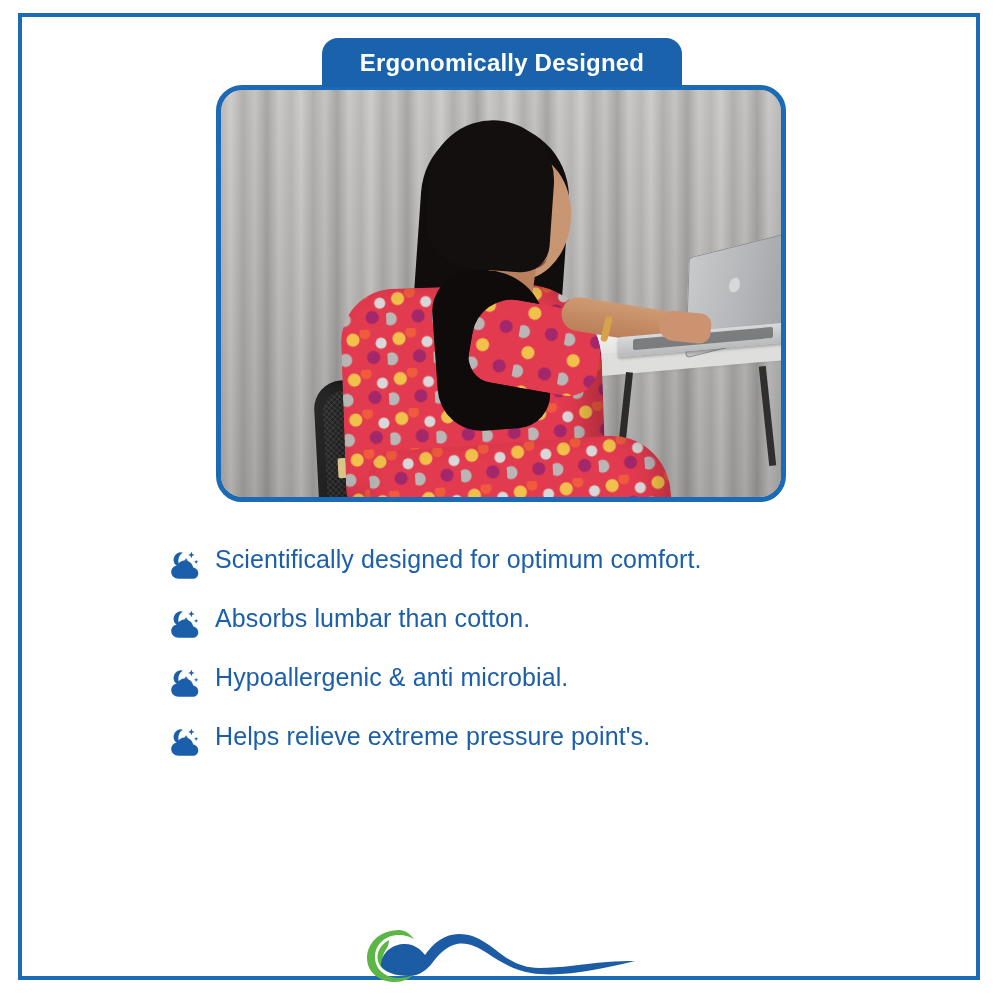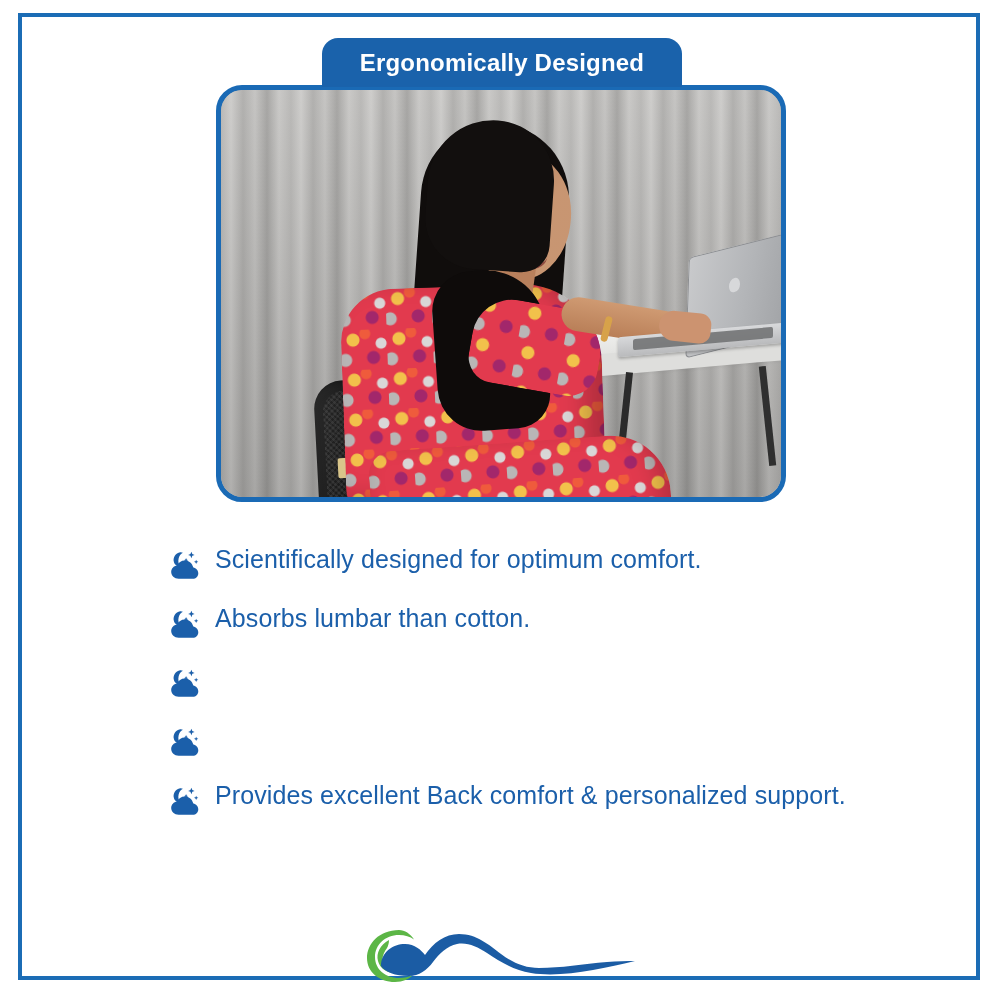--- a/index.html
+++ b/index.html
@@ -537,48 +537,37 @@
       <span class="feature-icon">
         <svg viewBox="0 0 64 64" width="34" height="34" aria-hidden="true">
           <path d="M23 6 C14 8 9 16 11 24 C12.5 30 18 34 24 34 C20 30 18.5 24 20 18 C21 13 24 9 28 7 C26.5 6.2 24.8 5.8 23 6 Z" fill="#1b5faa"></path>
           <path d="M44 5 l1.8 4.3 4.3 1.8 -4.3 1.8 -1.8 4.3 -1.8 -4.3 -4.3 -1.8 4.3 -1.8 Z" fill="#1b5faa"></path>
           <path d="M34 17 l1.2 2.9 2.9 1.2 -2.9 1.2 -1.2 2.9 -1.2 -2.9 -2.9 -1.2 2.9 -1.2 Z" fill="#1b5faa"></path>
           <path d="M53 20 l1.2 2.9 2.9 1.2 -2.9 1.2 -1.2 2.9 -1.2 -2.9 -2.9 -1.2 2.9 -1.2 Z" fill="#1b5faa"></path>
           <path d="M45 31 l1 2.4 2.4 1 -2.4 1 -1 2.4 -1 -2.4 -2.4 -1 2.4 -1 Z" fill="#1b5faa"></path>
           <path d="M20 56 C12 56 6 50.5 6 43.5 C6 37.2 10.8 32 17 31.2 C19.4 25.4 25 21.5 31.6 21.5 C39.6 21.5 46.3 27.3 47.4 35 C52.9 35.7 57 40.3 57 45.9 C57 51.5 52.4 56 46.7 56 Z" fill="#1b5faa"></path>
         </svg>
       </span>
+      <span class="feature-text">Hypoallergenic &amp; anti microbial.</span>
     </div>
 
     <div class="feature-row">
       <span class="feature-icon">
         <svg viewBox="0 0 64 64" width="34" height="34" aria-hidden="true">
           <path d="M23 6 C14 8 9 16 11 24 C12.5 30 18 34 24 34 C20 30 18.5 24 20 18 C21 13 24 9 28 7 C26.5 6.2 24.8 5.8 23 6 Z" fill="#1b5faa"></path>
           <path d="M44 5 l1.8 4.3 4.3 1.8 -4.3 1.8 -1.8 4.3 -1.8 -4.3 -4.3 -1.8 4.3 -1.8 Z" fill="#1b5faa"></path>
           <path d="M34 17 l1.2 2.9 2.9 1.2 -2.9 1.2 -1.2 2.9 -1.2 -2.9 -2.9 -1.2 2.9 -1.2 Z" fill="#1b5faa"></path>
           <path d="M53 20 l1.2 2.9 2.9 1.2 -2.9 1.2 -1.2 2.9 -1.2 -2.9 -2.9 -1.2 2.9 -1.2 Z" fill="#1b5faa"></path>
           <path d="M45 31 l1 2.4 2.4 1 -2.4 1 -1 2.4 -1 -2.4 -2.4 -1 2.4 -1 Z" fill="#1b5faa"></path>
           <path d="M20 56 C12 56 6 50.5 6 43.5 C6 37.2 10.8 32 17 31.2 C19.4 25.4 25 21.5 31.6 21.5 C39.6 21.5 46.3 27.3 47.4 35 C52.9 35.7 57 40.3 57 45.9 C57 51.5 52.4 56 46.7 56 Z" fill="#1b5faa"></path>
         </svg>
       </span>
+      <span class="feature-text">Helps relieve extreme pressure point's.</span>
     </div>
 
-    <div class="feature-row">
-      <span class="feature-icon">
-        <svg viewBox="0 0 64 64" width="34" height="34" aria-hidden="true">
-          <path d="M23 6 C14 8 9 16 11 24 C12.5 30 18 34 24 34 C20 30 18.5 24 20 18 C21 13 24 9 28 7 C26.5 6.2 24.8 5.8 23 6 Z" fill="#1b5faa"></path>
-          <path d="M44 5 l1.8 4.3 4.3 1.8 -4.3 1.8 -1.8 4.3 -1.8 -4.3 -4.3 -1.8 4.3 -1.8 Z" fill="#1b5faa"></path>
-          <path d="M34 17 l1.2 2.9 2.9 1.2 -2.9 1.2 -1.2 2.9 -1.2 -2.9 -2.9 -1.2 2.9 -1.2 Z" fill="#1b5faa"></path>
-          <path d="M53 20 l1.2 2.9 2.9 1.2 -2.9 1.2 -1.2 2.9 -1.2 -2.9 -2.9 -1.2 2.9 -1.2 Z" fill="#1b5faa"></path>
-          <path d="M45 31 l1 2.4 2.4 1 -2.4 1 -1 2.4 -1 -2.4 -2.4 -1 2.4 -1 Z" fill="#1b5faa"></path>
-          <path d="M20 56 C12 56 6 50.5 6 43.5 C6 37.2 10.8 32 17 31.2 C19.4 25.4 25 21.5 31.6 21.5 C39.6 21.5 46.3 27.3 47.4 35 C52.9 35.7 57 40.3 57 45.9 C57 51.5 52.4 56 46.7 56 Z" fill="#1b5faa"></path>
-        </svg>
-      </span>
-      <span class="feature-text">Provides excellent Back comfort &amp; personalized support.</span>
-    </div>
 
 
   </div>
 
   <div class="logo">
     <svg viewBox="0 0 290 68" width="290" height="68" aria-hidden="true">
 
       <path d="M44 12 C24 12 12 26 12 40 C12 54 24 64 40 64 C48 64 54 61 58 57 C54 59 49 60 44 60 C30 60 20 51 20 39 C20 27 30 17 44 17 C50 17 55 18.6 59 21.4 C55 15.6 50 12 44 12 Z" fill="#5cb646"></path>
       <path d="M34 22 C25 27 21 35 23 43 C25 51 33 56 43 55 C38 55.6 33 54 30 50.6 C26 46 26.5 37 32 30 C33 28 34 25.5 34 22 Z" fill="#5cb646"></path>
 

